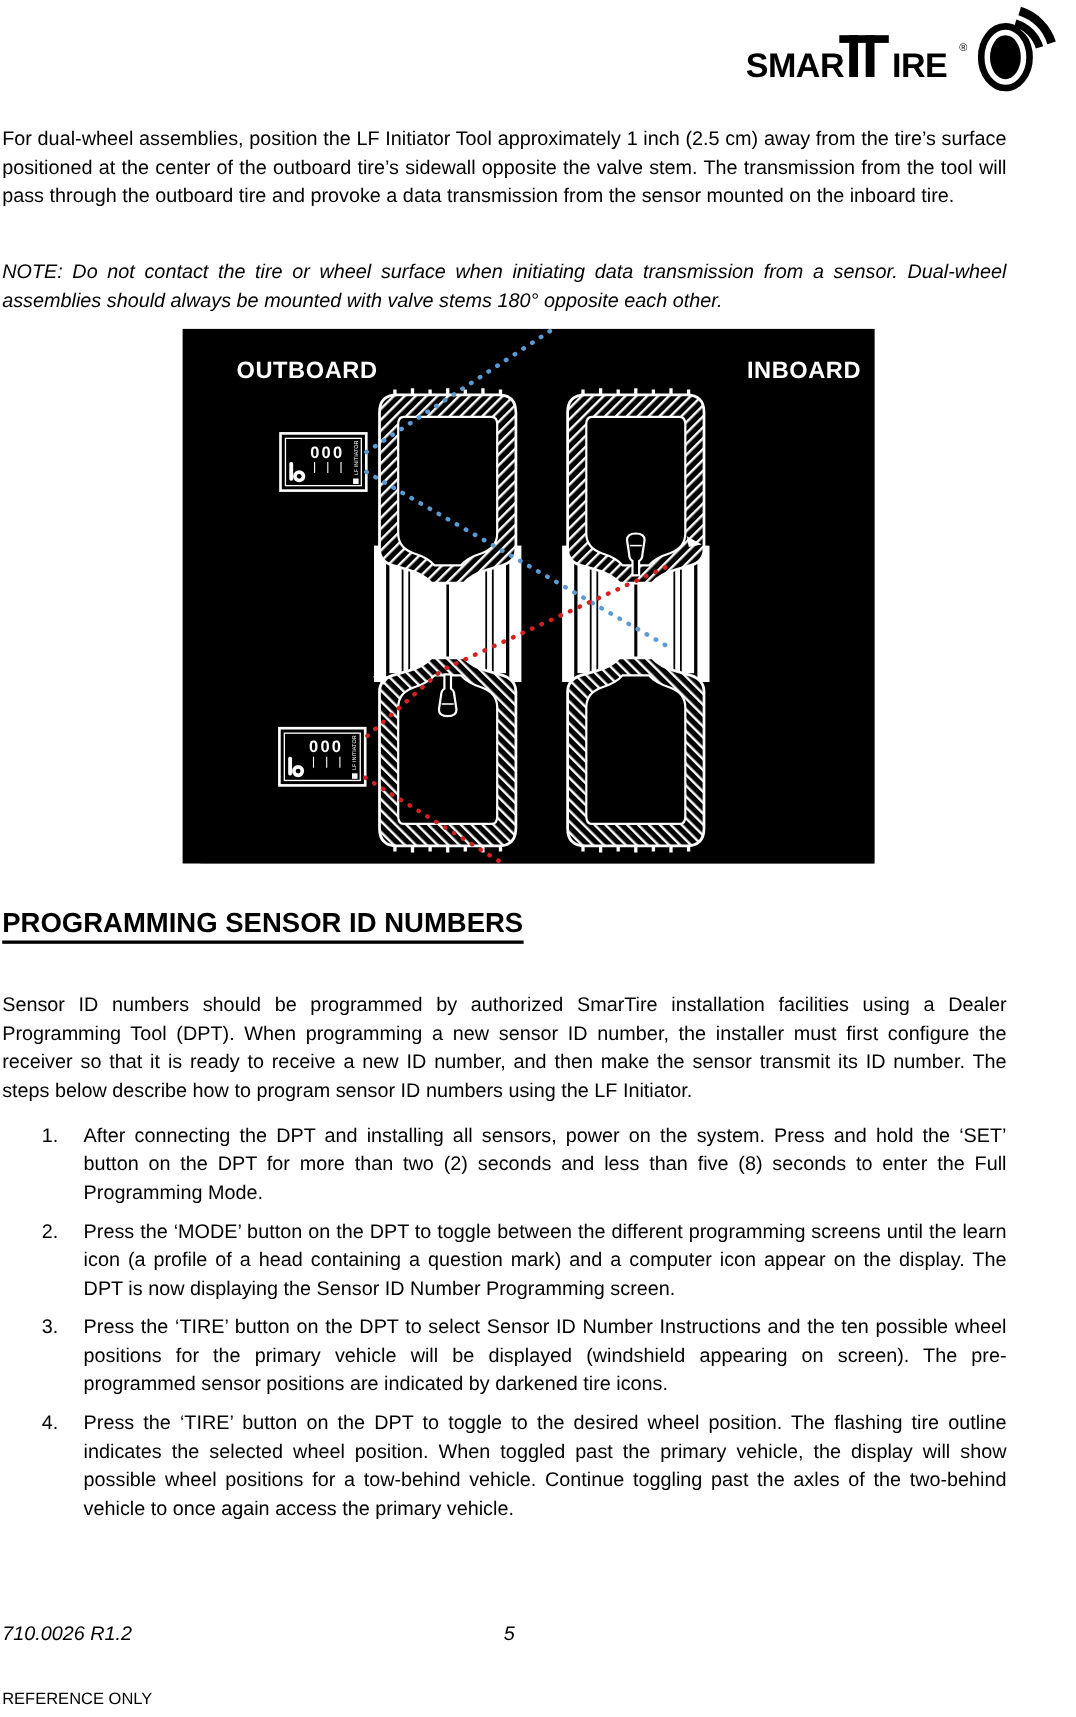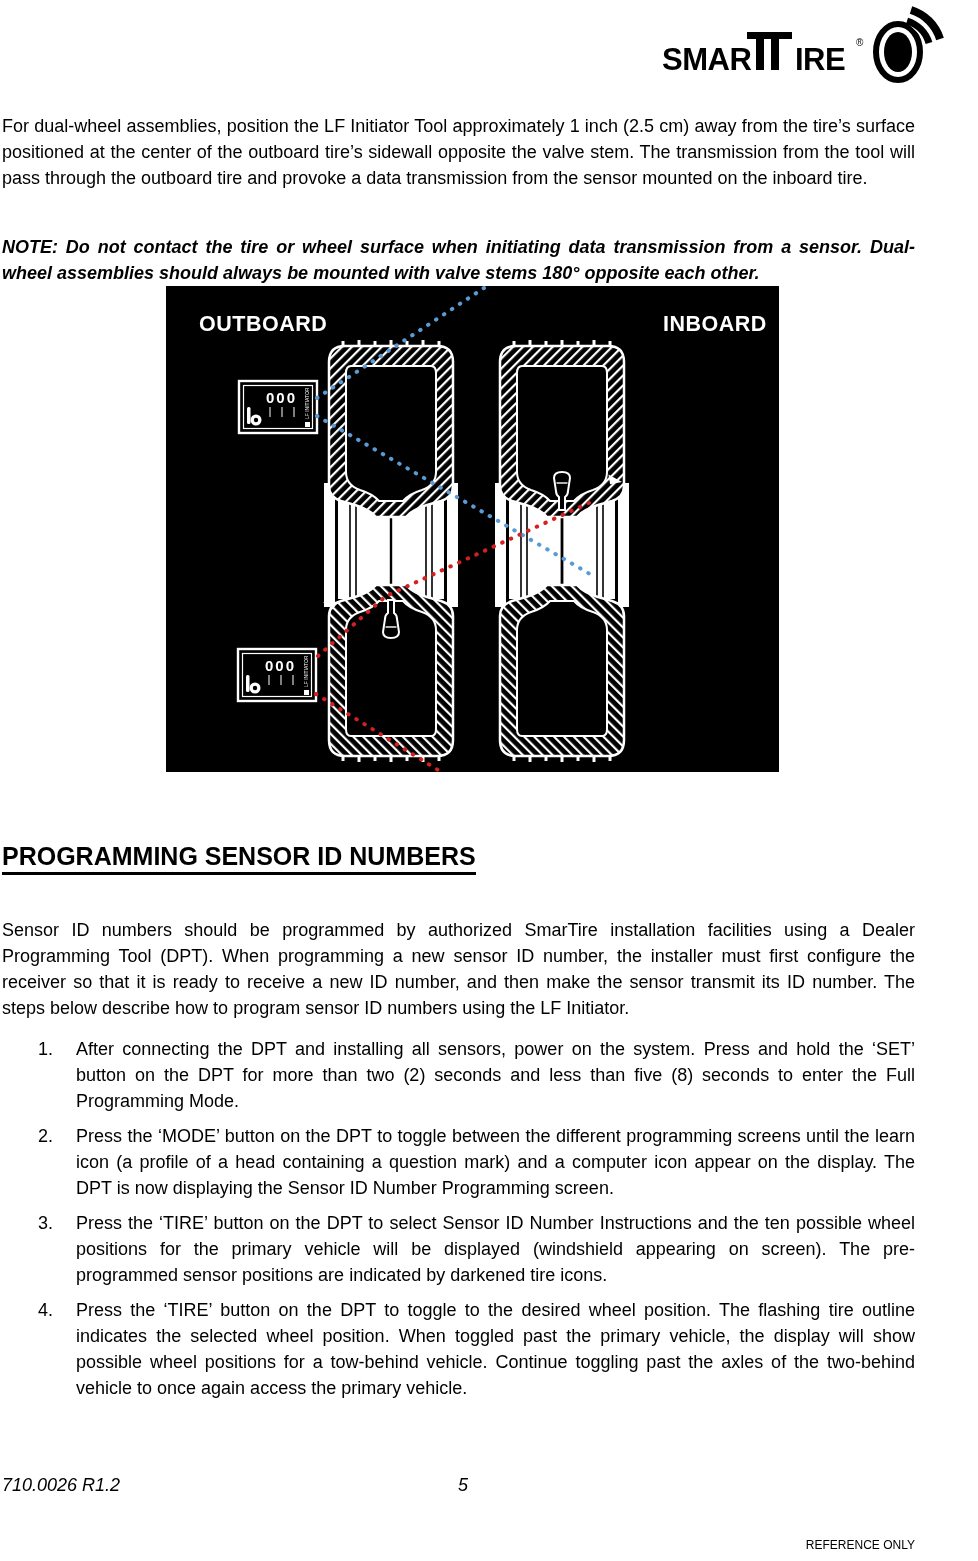--- a/index.html
+++ b/index.html
@@ -2,48 +2,48 @@
 <html><head>
 <meta charset="utf-8">
 <style>
   html,body { margin:0; padding:0; }
   body {
     width:978px; height:1561px; position:relative; overflow:hidden;
     background:#fff; color:#000;
     font-family:"Liberation Sans", sans-serif;
     font-size:18px; line-height:26px;
   }
-  .logo { position:absolute; top:4px; right:26px; width:292px; height:92px;text-decoration:underline; }
+  .logo { position:absolute; top:4px; right:10px; width:292px; height:92px;text-decoration:underline; }
   .text-col { position:absolute; left:2px; top:113px; width:913px; }
   p { margin:0; }
   .just { text-align:justify; }
   .intro-p { margin-bottom:43px; }
-  .note-p { font-weight:bold; font-style:italic; }
-  .figure { margin-left:164px; width:613px; height:486px; background:#000; }
+  .note-p { font-weight:normal; font-style:italic; margin-bottom:13px; }
+  .figure { margin-left:164px; width:613px; height:486px; background:#000;padding-left:16px; }
   .figure svg { display:block; }
   h1 {
-    margin:69px 0 0 0; font-size:25px; line-height:30px; font-weight:bold;
+    margin:39px 0 0 0; font-size:25px; line-height:30px; font-weight:bold;
     letter-spacing:0px;
   }
   h1 .hl { border-bottom:3px solid #000; padding-bottom:1px; display:inline-block; }
   .section-p { margin:42px 0 15px 0; }
   .steps { margin-top:15px; }
   .step { display:flex; margin-bottom:9px; padding-left:36px; }
   .step .num { flex:none; width:38px; }
   .step .step-text { flex:1; text-align:justify; }
   .footer-row {
     position:absolute; top:1472px; left:2px; width:922px;
     display:grid; grid-template-columns:1fr auto 1fr; align-items:baseline;font-style:italic;
   }
   .footer-row .fl { justify-self:start; }
   .footer-row .fc { justify-self:center; }
   .footer-row .fr { justify-self:end; }
   .reference {
     position:absolute; top:1536px; left:2px; width:913px;
-    text-align:right; font-size:12px; line-height:18px;
+    text-align:left; font-size:15px; line-height:18px;
   }
   svg text { font-family:"Liberation Sans", sans-serif; }
   .diagram-label { font-size:21.5px; font-weight:bold; letter-spacing:0.5px; fill:#fff; }
   .dotted { fill:none; stroke-linecap:round; }
 </style>
 </head>
 <body>
 
 <div class="page">
 

